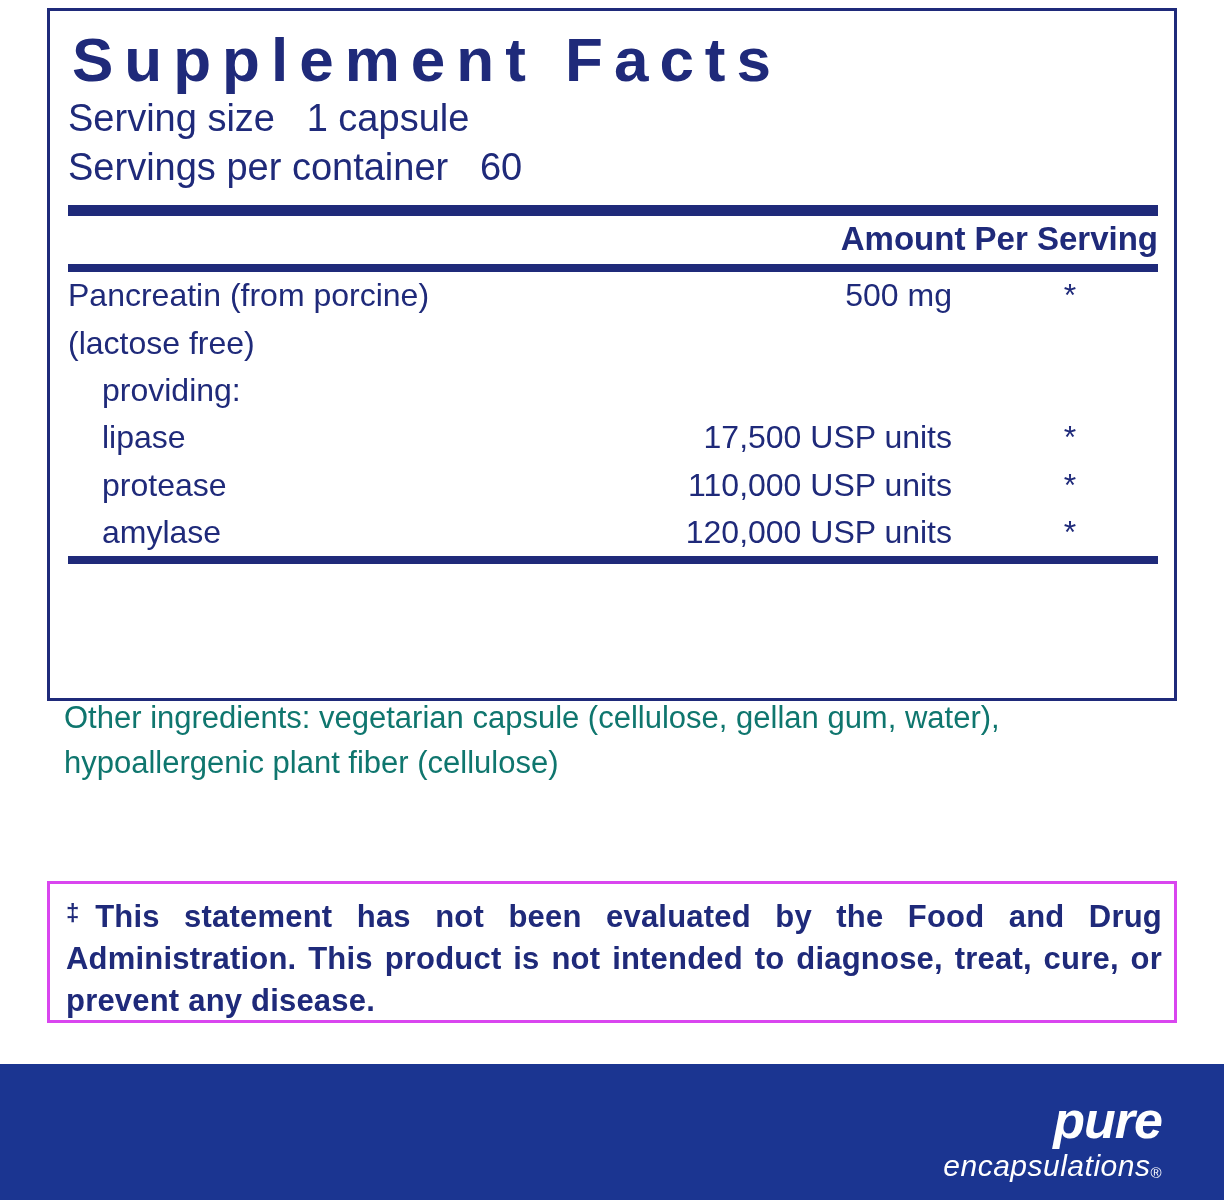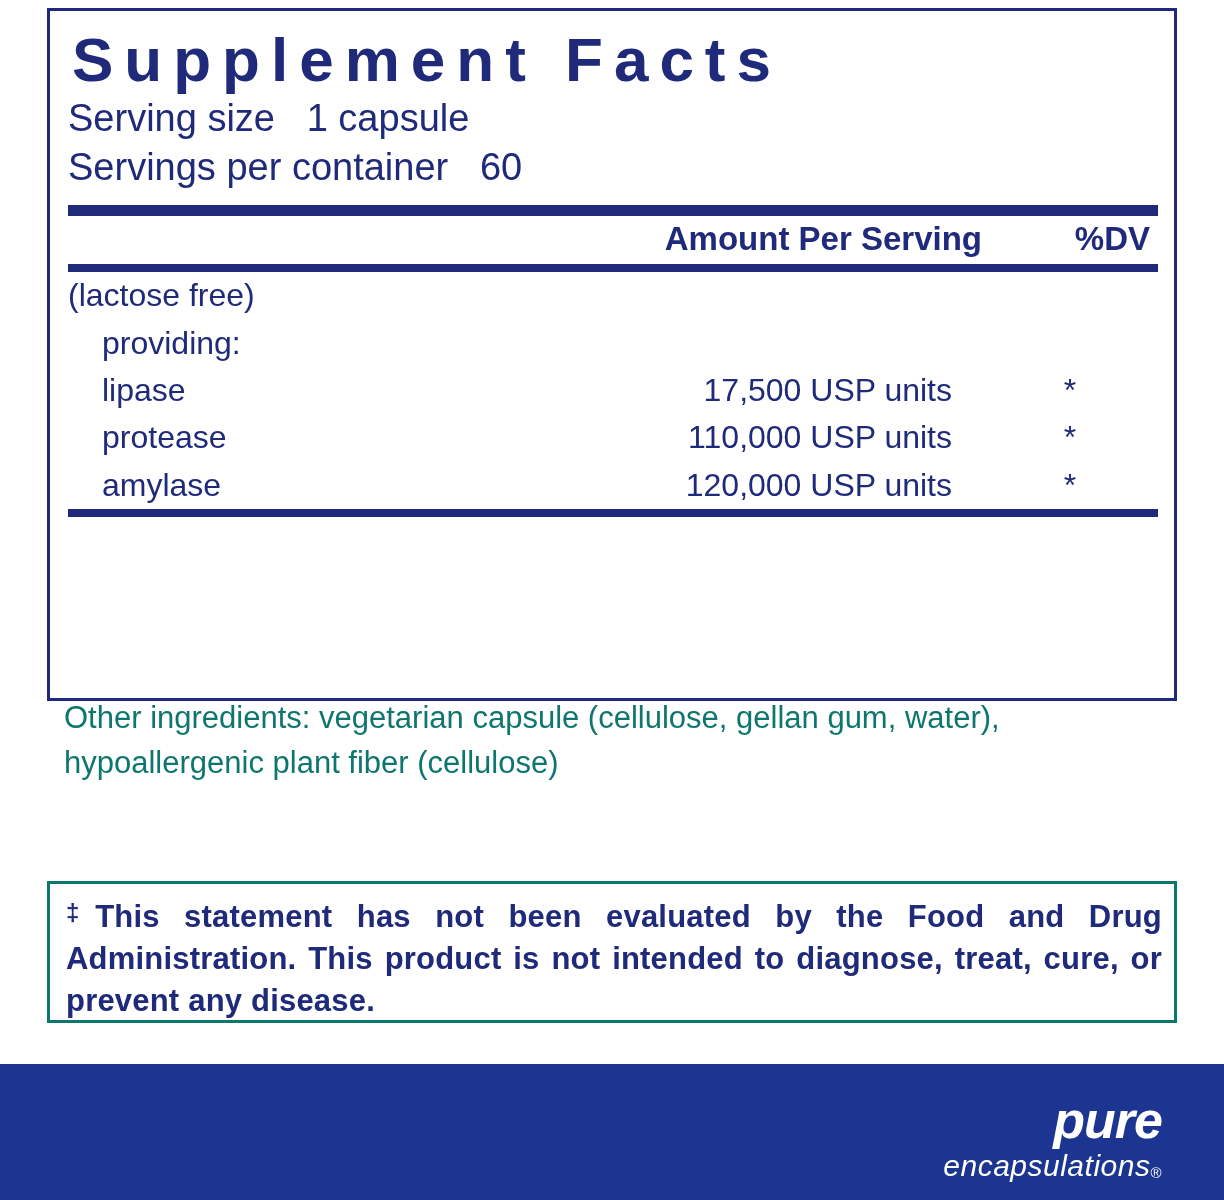--- a/index.html
+++ b/index.html
@@ -125,21 +125,21 @@
     color: #0f766e;
   }
 
   
   .disclaimer-box {
     position: absolute;
     left: 47px;
     top: 881px;
     width: 1130px;
     height: 142px;
-    border: 3px solid #0f766e;
+    border: 3px solid #d946ef;
     background: #ffffff;
   }
   .disclaimer-text {
     position: absolute;
     left: 16px;
     right: 12px;
     top: 12px;
     font-size: 31px;
     font-weight: bold;
     line-height: 1.35;
@@ -204,27 +204,31 @@
       <div class="serving-line">
         <span>Servings per container</span>
         &nbsp;
         <span>60</span>
       </div>
 
       <div class="rule-thick"></div>
 
       <div class="head-row">
         <div class="head-amount">Amount Per Serving</div>
-        <div class="head-dv">%DV</div>
       </div>
 
       <div class="rule-medium"></div>
 
       <table class="nutrient-table">
         <tbody>
+          <tr>
+            <td class="col-name">Pancreatin (from porcine)</td>
+            <td class="col-amount">500 mg</td>
+            <td class="col-dv">*</td>
+          </tr>
           <tr>
             <td class="col-name">(lactose free)</td>
             <td class="col-amount"></td>
             <td class="col-dv"></td>
           </tr>
           <tr>
             <td class="col-name indent-1">providing:</td>
             <td class="col-amount"></td>
             <td class="col-dv"></td>
           </tr>

